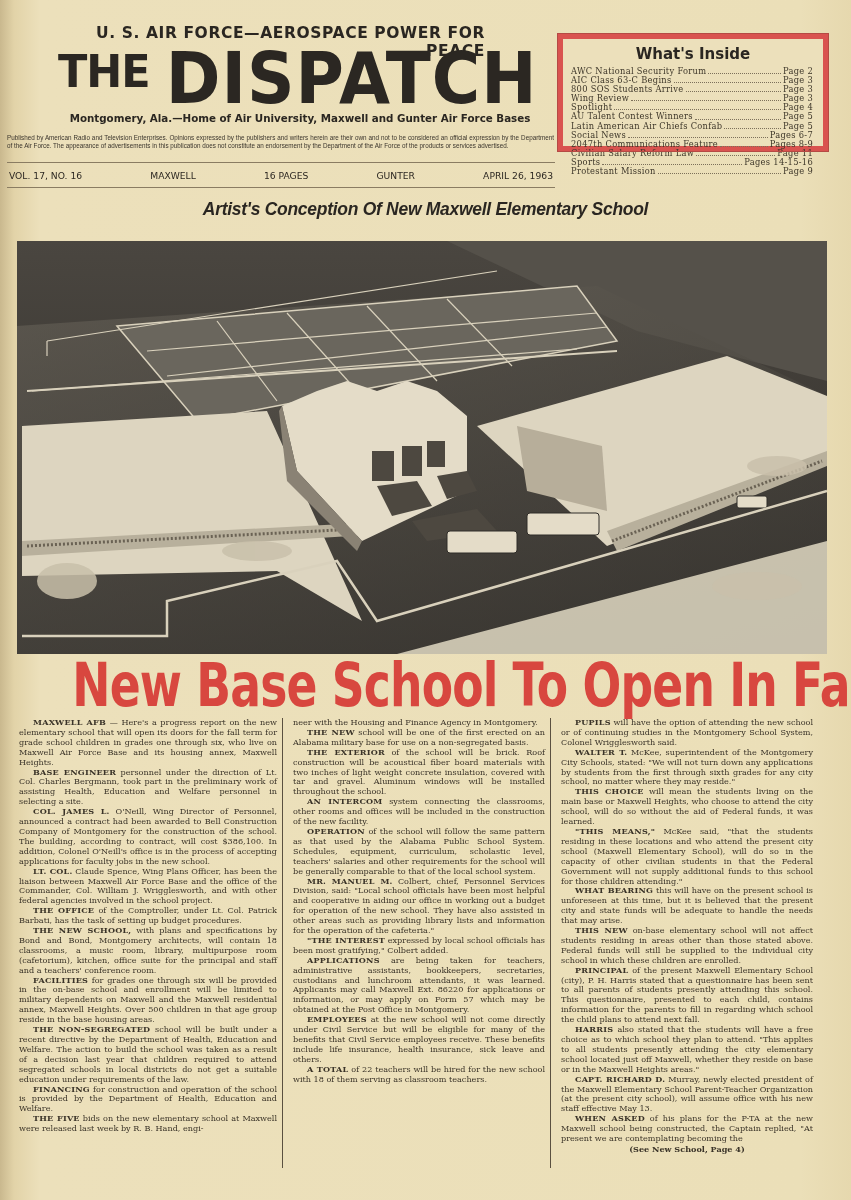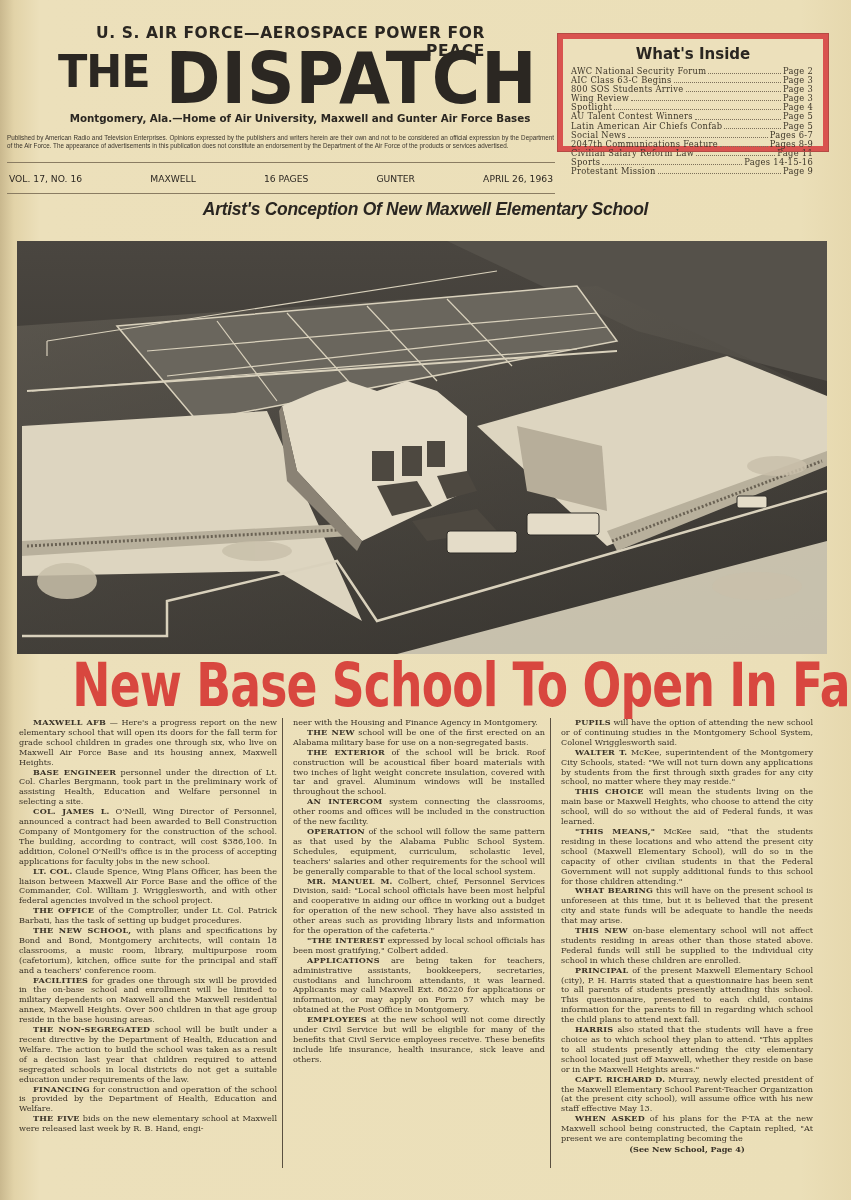--- a/index.html
+++ b/index.html
@@ -27,21 +27,21 @@
     position:absolute; left:45px; top:112px; width:510px;
     font-family:"DejaVu Sans", sans-serif; font-weight:bold; font-size:10.3px; color:#2a2621;
     text-align:center; white-space:nowrap;
   }
   .disclaimer {
     position:absolute; left:7px; top:134px; width:547px;
     font-family:"Liberation Sans", sans-serif; font-size:6.3px; line-height:8.3px; color:#3a342c;
     text-align:justify;
   }
   .folio {
-    position:absolute; left:7px; top:162px; width:548px; height:32px;
+    position:absolute; left:7px; top:162px; width:548px; height:26px;
     border-top:1px solid #8a7c62; border-bottom:1px solid #8a7c62;
     display:flex; justify-content:space-between; align-items:center;
     font-family:"DejaVu Sans", sans-serif; font-size:9.2px; color:#2d2822; padding:0 2px; box-sizing:border-box;
   }
   .inside-box {
     position:absolute; left:558px; top:34px; width:270px; height:117px;
     border:5px solid #d9534f; background:#ece0bb; box-sizing:border-box;
     outline:1px solid #b54a44;
   }
   .inside-box .title {
@@ -256,20 +256,21 @@
   <div class="col">
       <p style="text-indent: 0px;"><span>neer with the Housing and Finance Agency in Montgomery.</span></p>
       <p><span class="lead">THE NEW</span><span> school will be one of the first erected on an Alabama military base for use on a non-segregated basis.</span></p>
       <p><span class="lead">THE EXTERIOR</span><span> of the school will be brick. Roof construction will be acoustical fiber board materials with two inches of light weight concrete insulation, covered with tar and gravel. Aluminum windows will be installed throughout the school.</span></p>
       <p><span class="lead">AN INTERCOM</span><span> system connecting the classrooms, other rooms and offices will be included in the construction of the new facility.</span></p>
       <p><span class="lead">OPERATION</span><span> of the school will follow the same pattern as that used by the Alabama Public School System. Schedules, equipment, curriculum, scholastic level, teachers' salaries and other requirements for the school will be generally comparable to that of the local school system.</span></p>
       <p><span class="lead">MR. MANUEL M.</span><span> Colbert, chief, Personnel Services Division, said: "Local school officials have been most helpful and cooperative in aiding our office in working out a budget for operation of the new school. They have also assisted in other areas such as providing library lists and information for the operation of the cafeteria."</span></p>
       <p><span class="lead">"THE INTEREST</span><span> expressed by local school officials has been most gratifying," Colbert added.</span></p>
       <p><span class="lead">APPLICATIONS</span><span> are being taken for teachers, administrative assistants, bookkeepers, secretaries, custodians and lunchroom attendants, it was learned. Applicants may call Maxwell Ext. 86220 for applications or information, or may apply on Form 57 which may be obtained at the Post Office in Montgomery.</span></p>
       <p><span class="lead">EMPLOYEES</span><span> at the new school will not come directly under Civil Service but will be eligible for many of the benefits that Civil Service employees receive. These benefits include life insurance, health insurance, sick leave and others.</span></p>
+      <p><span class="lead">A TOTAL</span><span> of 22 teachers will be hired for the new school with 18 of them serving as classroom teachers.</span></p>
     </div>
   <div class="col">
       <p><span class="lead">PUPILS</span><span> will have the option of attending the new school or of continuing studies in the Montgomery School System, Colonel Wrigglesworth said.</span></p>
       <p><span class="lead">WALTER T.</span><span> McKee, superintendent of the Montgomery City Schools, stated: "We will not turn down any applications by students from the first through sixth grades for any city school, no matter where they may reside."</span></p>
       <p><span class="lead">THIS CHOICE</span><span> will mean the students living on the main base or Maxwell Heights, who choose to attend the city school, will do so without the aid of Federal funds, it was learned.</span></p>
       <p><span class="lead">"THIS MEANS,"</span><span> McKee said, "that the students residing in these locations and who attend the present city school (Maxwell Elementary School), will do so in the capacity of other civilian students in that the Federal Government will not supply additional funds to this school for those children attending."</span></p>
       <p><span class="lead">WHAT BEARING</span><span> this will have on the present school is unforeseen at this time, but it is believed that the present city and state funds will be adequate to handle the needs that may arise.</span></p>
       <p><span class="lead">THIS NEW</span><span> on-base elementary school will not affect students residing in areas other than those stated above. Federal funds will still be supplied to the individual city school in which these children are enrolled.</span></p>
       <p><span class="lead">PRINCIPAL</span><span> of the present Maxwell Elementary School (city), P. H. Harris stated that a questionnaire has been sent to all parents of students presently attending this school. This questionnaire, presented to each child, contains information for the parents to fill in regarding which school the child plans to attend next fall.</span></p>
       <p><span class="lead">HARRIS</span><span> also stated that the students will have a free choice as to which school they plan to attend. "This applies to all students presently attending the city elementary school located just off Maxwell, whether they reside on base or in the Maxwell Heights areas."</span></p>

